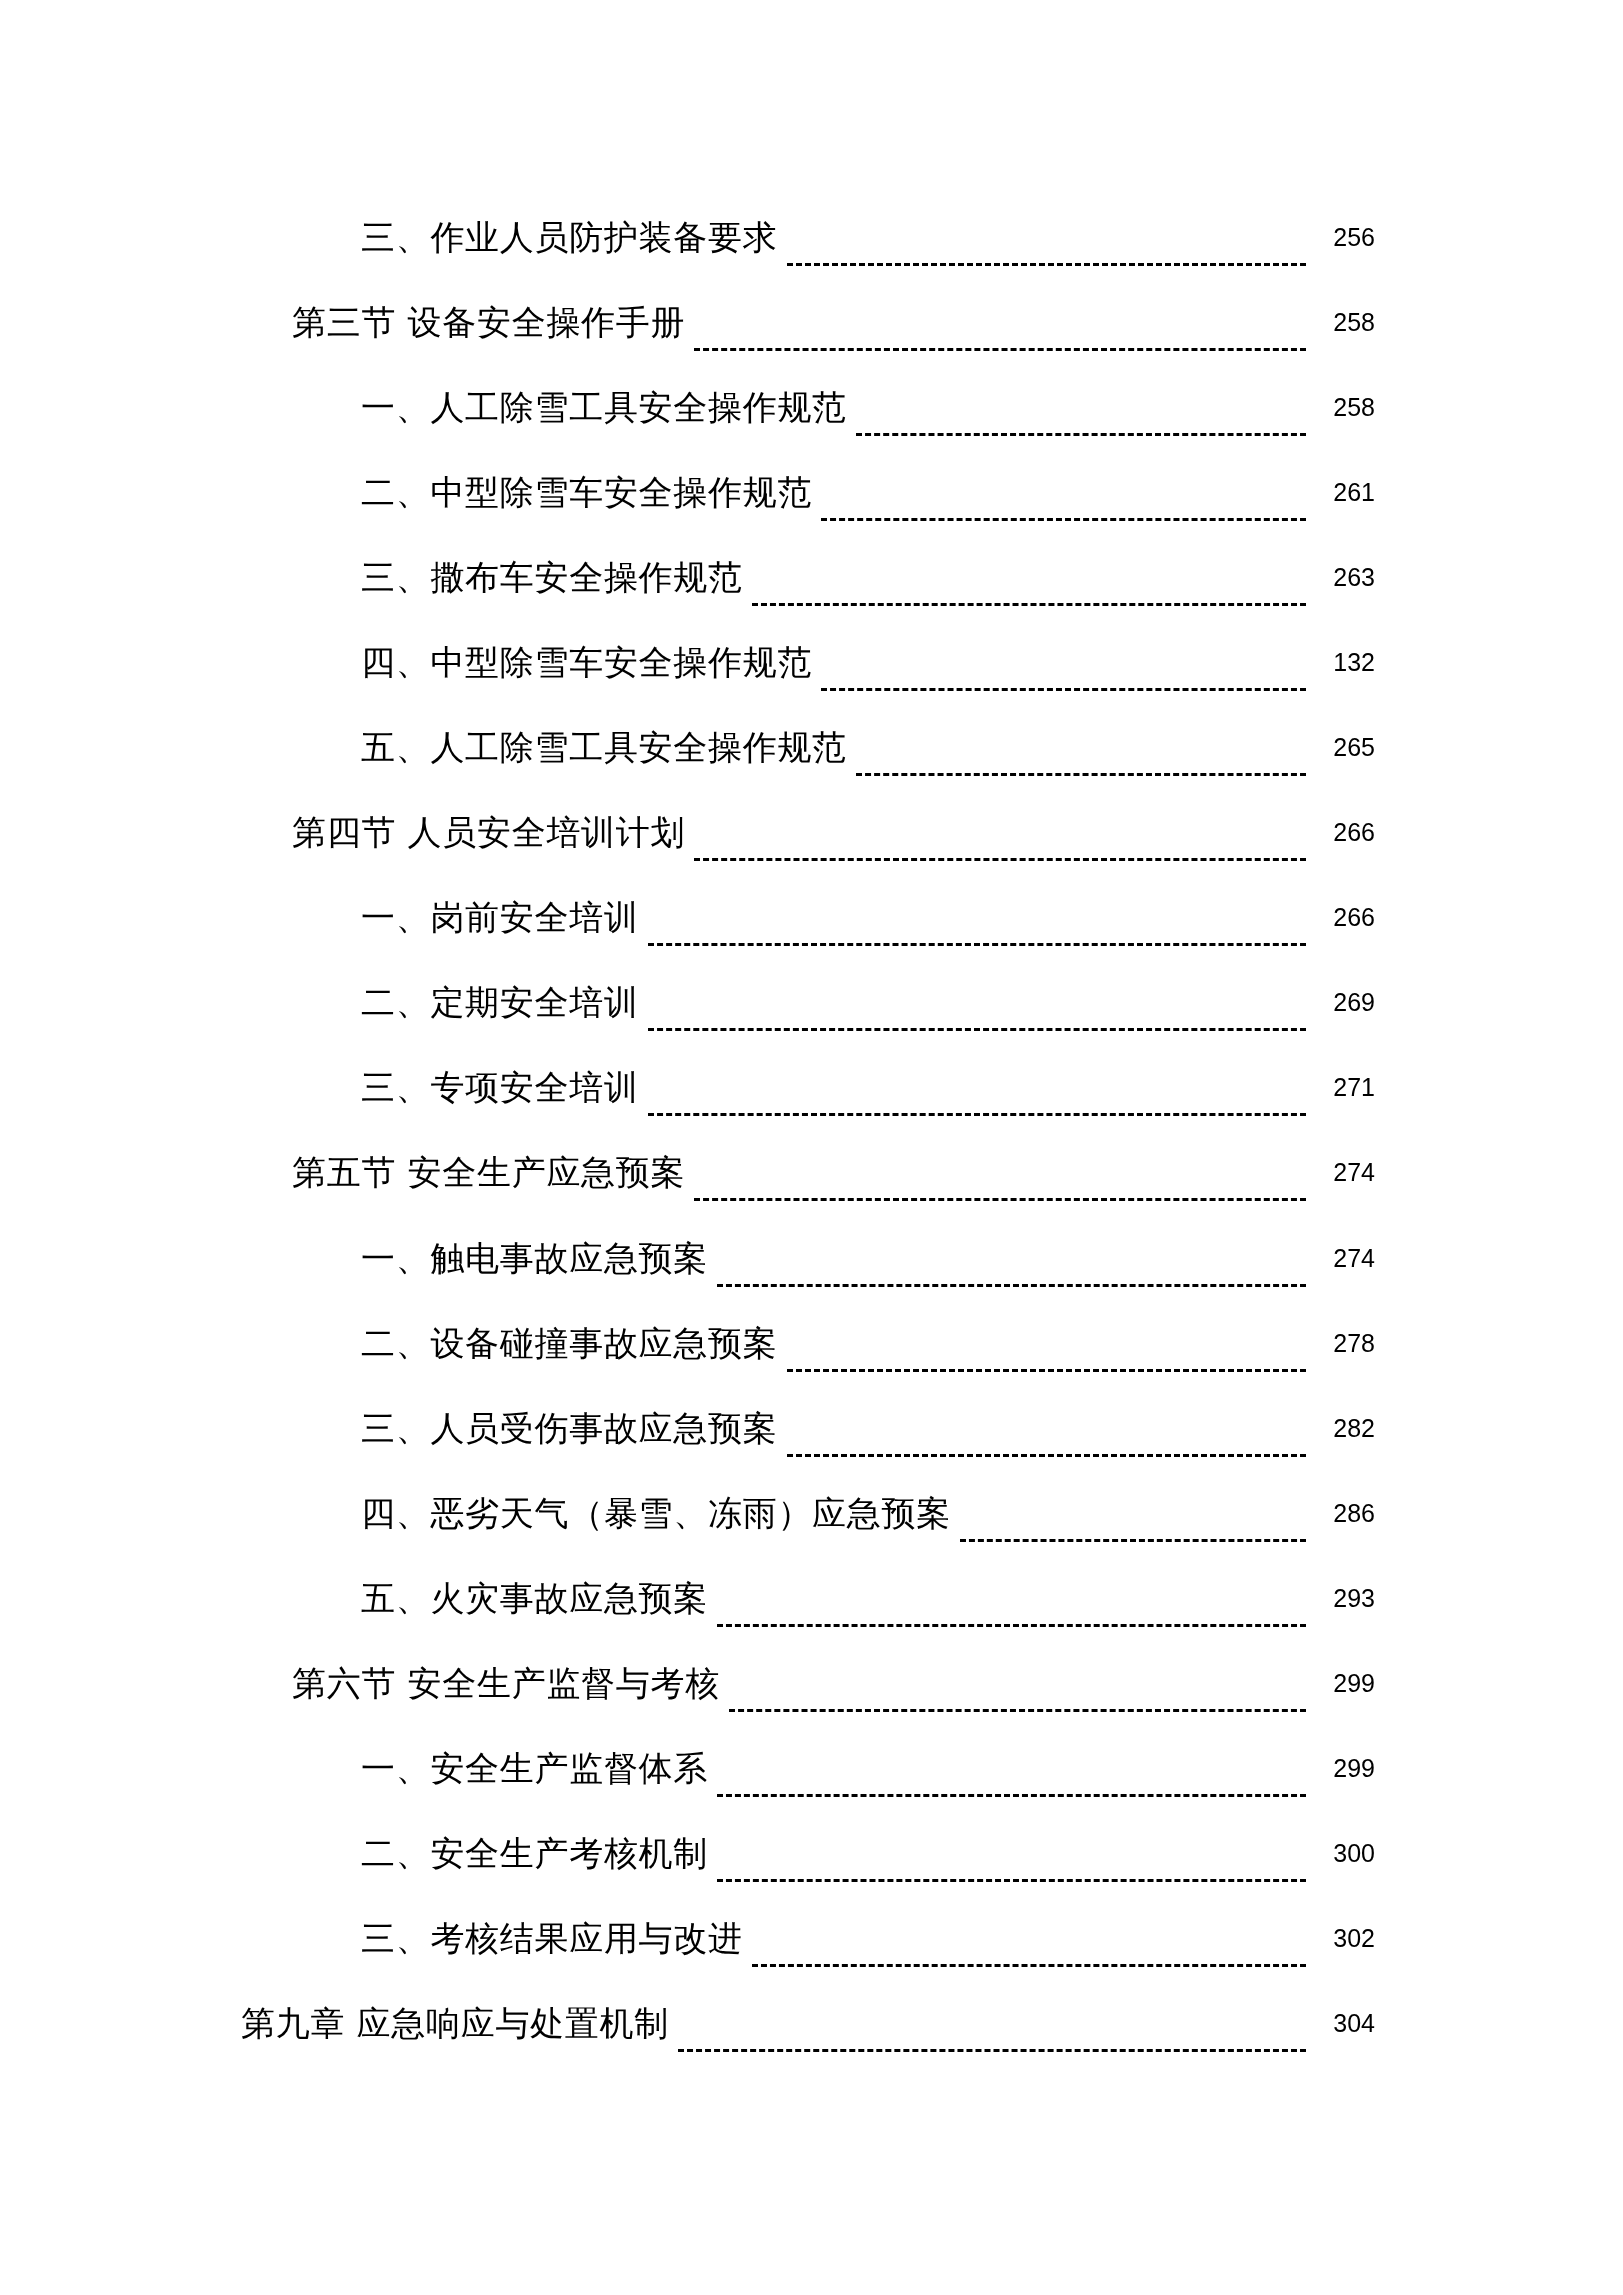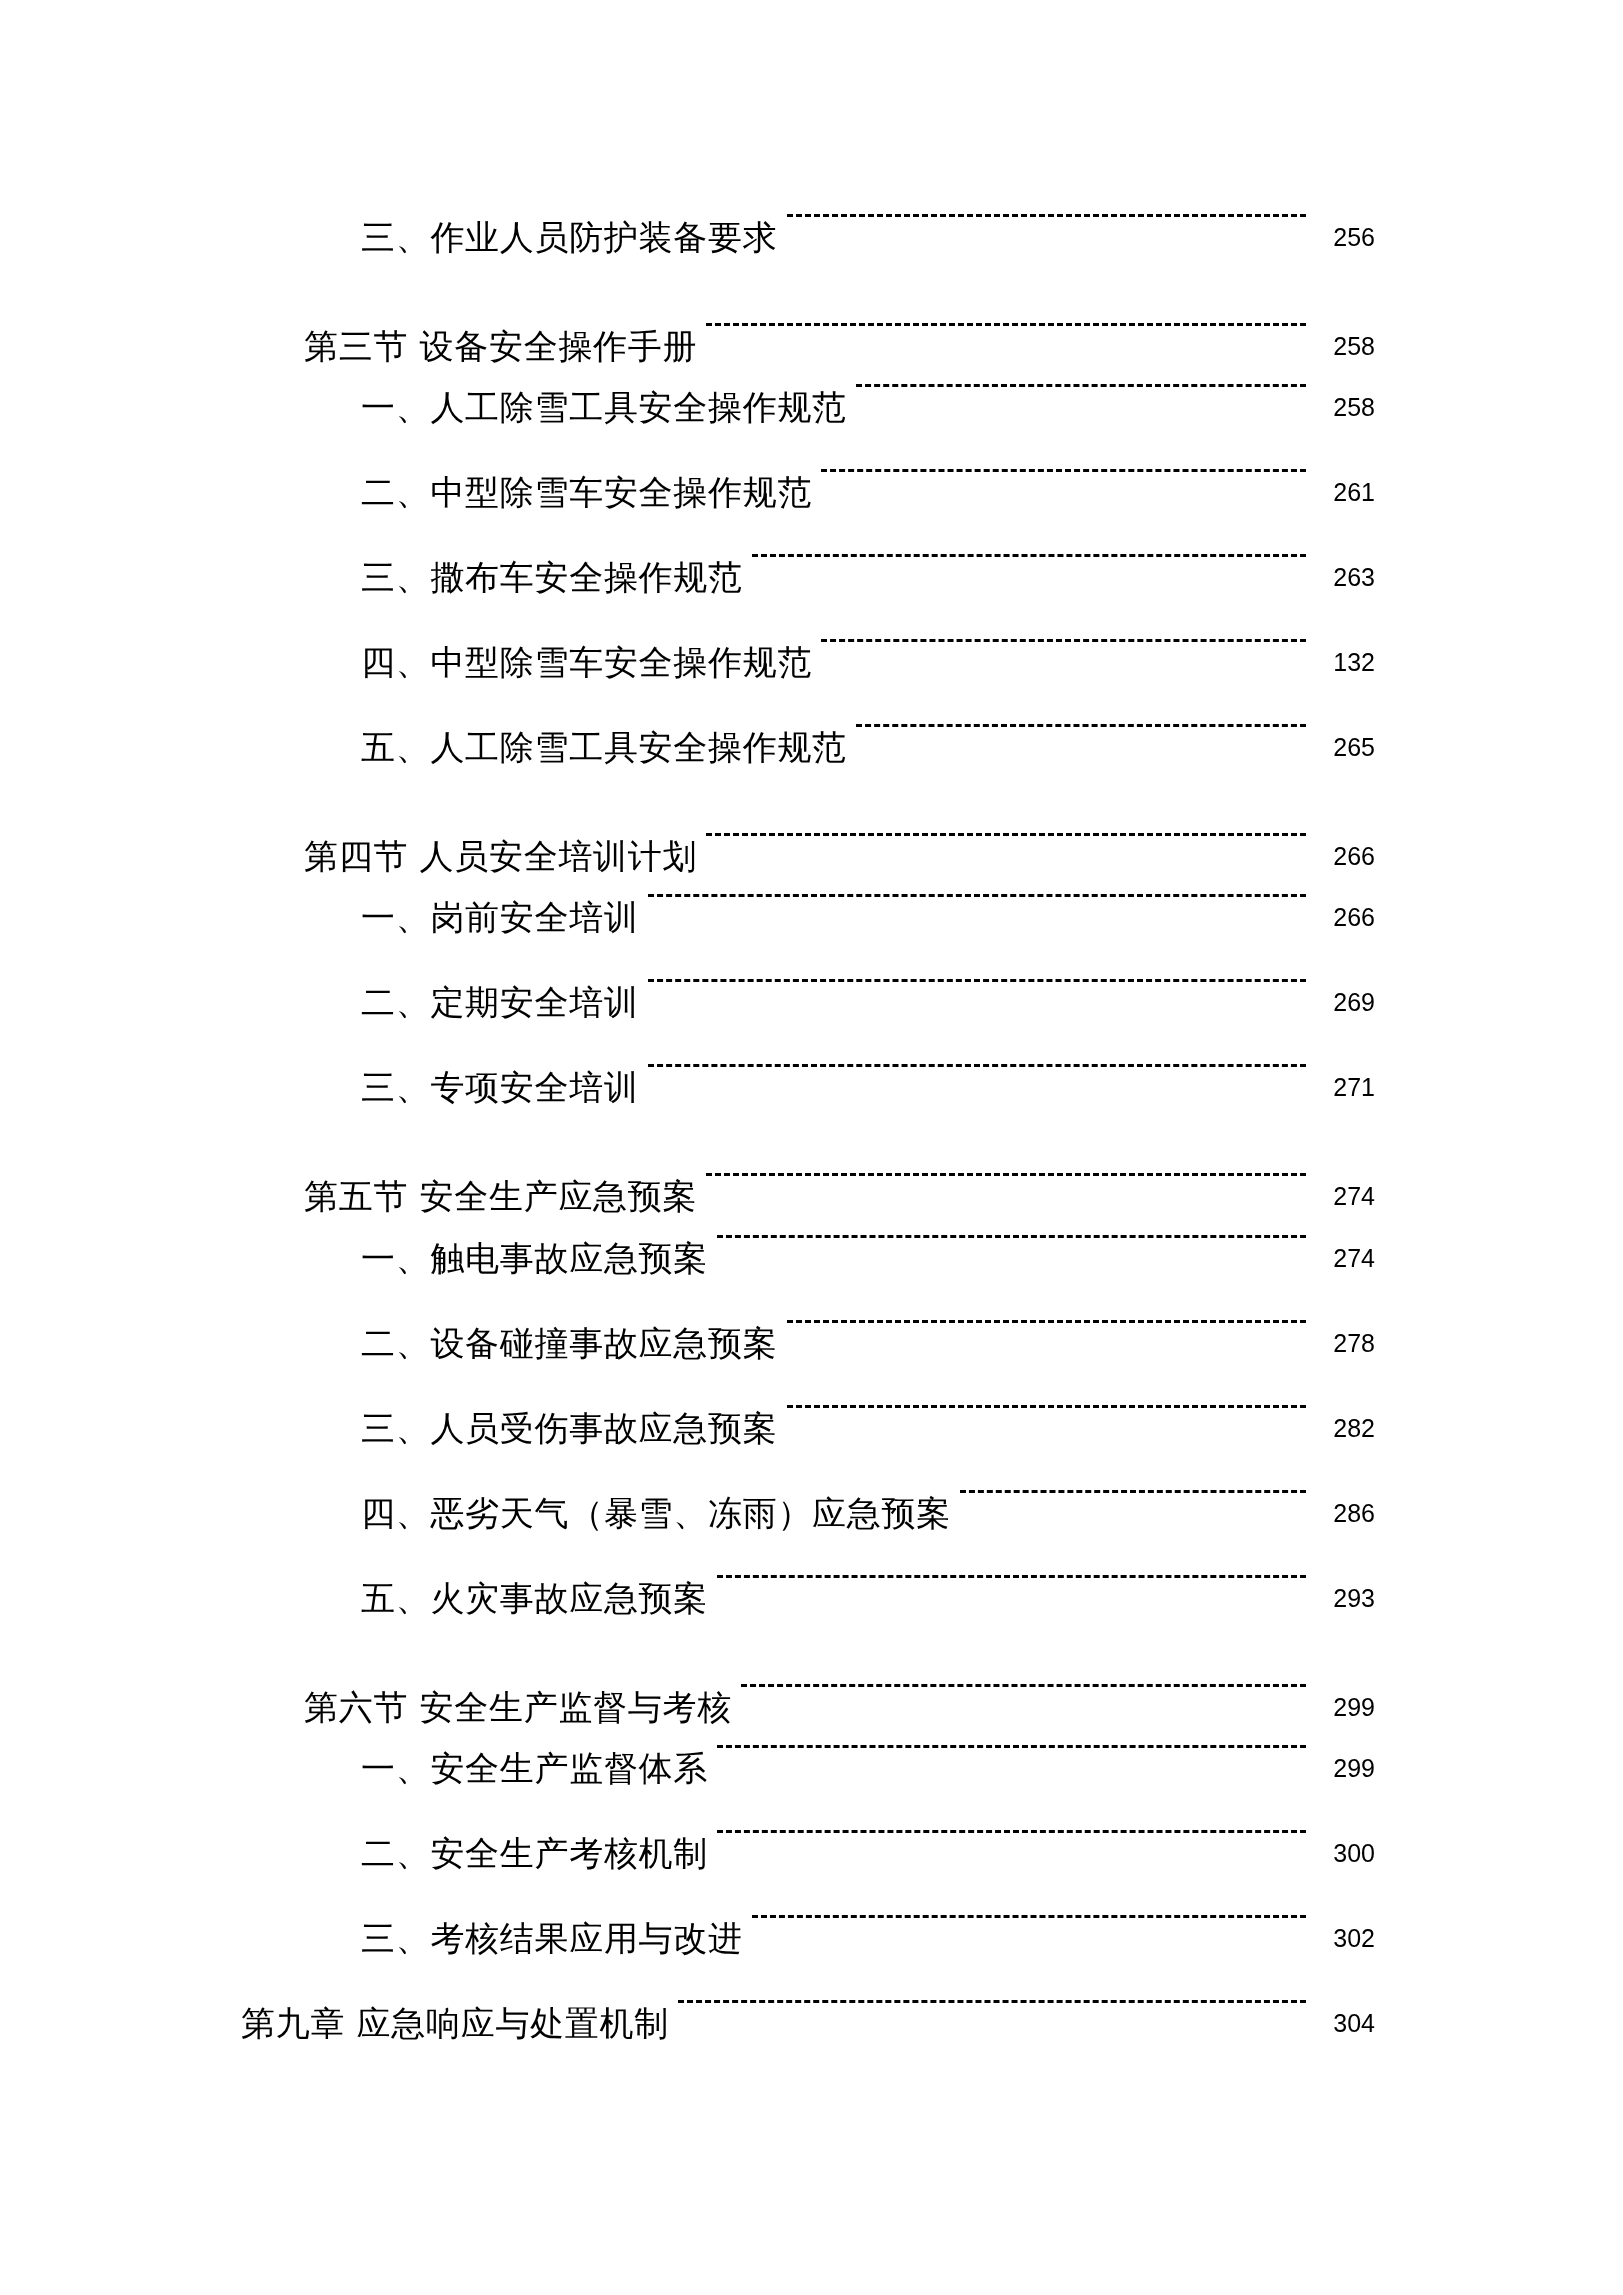--- a/index.html
+++ b/index.html
@@ -18,21 +18,21 @@
     .toc {
       position: absolute;
       left: 0;
       top: 0;
       width: 1623px;
     }
     .toc-row {
       position: absolute;
       height: 52px;
       display: flex;
-      align-items: flex-start;
+      align-items: flex-end;
       font-size: 34px;
       line-height: 52px;
       white-space: nowrap;
     }
     .toc-row .title {
       flex: 0 0 auto;
       letter-spacing: 0.7px;
     }
     .toc-row .leader {
       flex: 1 1 auto;
@@ -43,21 +43,21 @@
       top: 2.6px;
     }
     .toc-row .page {
       flex: 0 0 auto;
       font-family: "Liberation Sans", "DejaVu Sans", sans-serif;
       font-size: 25px;
       width: 63px;
       text-align: right;
     }
     .lvl-chapter { left: 241px; right: 248px; }
-    .lvl-section { left: 304px; right: 248px; margin-top: 24px; }
+    .lvl-section { left: 292px; right: 248px; }
     .lvl-item { left: 361px; right: 248px; }
   </style>
 </head>
 <body>
 
 <div class="toc">
 
   <div class="toc-row lvl-item" style="top:211px">
     <span class="title">三、作业人员防护装备要求</span>
     <span class="leader"></span>

